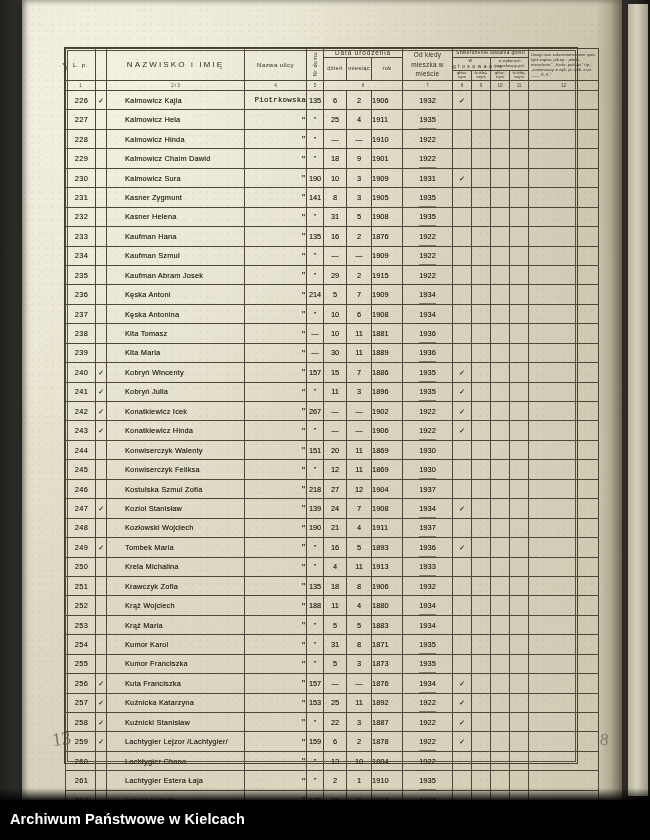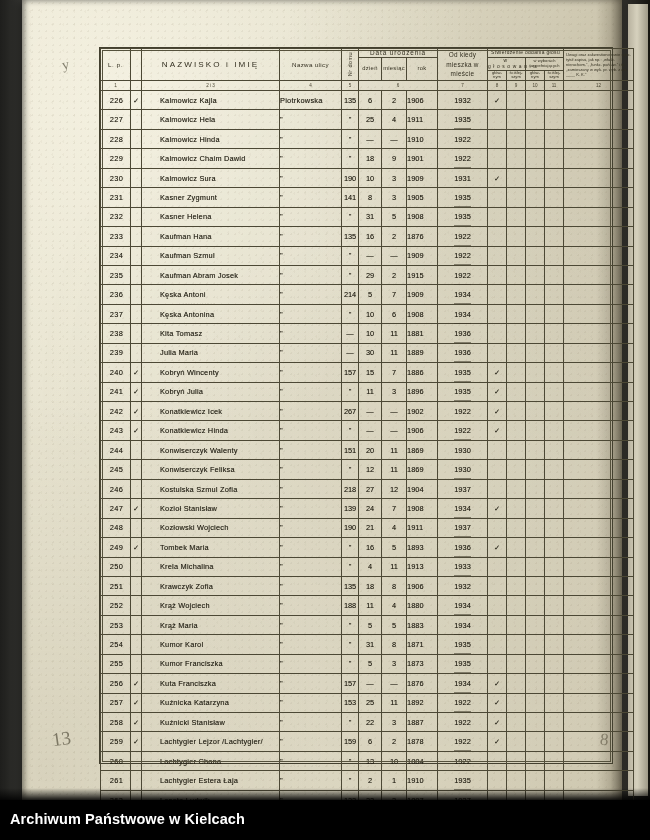--- a/index.html
+++ b/index.html
@@ -37,21 +37,21 @@
       radial-gradient(rgba(150,140,112,.22) 1px, rgba(0,0,0,0) 1px);
     background-size:7px 7px,11px 13px;background-position:0 0,3px 5px;}
   #paper-stain{position:absolute;inset:0;pointer-events:none;opacity:.5;
     background:
       radial-gradient(ellipse at 95% 8%, rgba(150,138,105,.40), rgba(0,0,0,0) 38%),
       radial-gradient(ellipse at 4% 96%, rgba(148,136,104,.34), rgba(0,0,0,0) 34%),
       radial-gradient(ellipse at 60% 50%, rgba(170,160,130,.12), rgba(0,0,0,0) 70%);}
 
   
   #registry-table{position:absolute;left:42px;top:47px;width:512px;height:715px;
-    border:1.1px solid #43402f;background:rgba(255,255,255,.045);margin-left:35px;}
+    border:1.1px solid #43402f;background:rgba(255,255,255,.045);}
   #inner-frame{position:absolute;left:1.5px;top:1.5px;right:1.5px;bottom:1.5px;border:0.5px solid #55513c;}
 
   table{border-collapse:collapse;width:100%;table-layout:fixed;color:#2d2a1d;}
   td,th{border:0.6px solid #4c4835;padding:0;vertical-align:middle;font-weight:normal;}
 
   .hdr{font-size:5.4px;text-align:center;line-height:1.22;letter-spacing:.25px;color:#332f20;}
   .hdr-lp{font-size:6.2px;letter-spacing:.6px;}
   .hdr-name{font-size:8.1px;letter-spacing:2.1px;}
   .hdr-street{font-size:6.2px;letter-spacing:.35px;}
   .hdr-since{font-size:6.4px;line-height:1.5;letter-spacing:.3px;}
@@ -61,21 +61,21 @@
   .hdr-vote-sp{font-size:4.9px;letter-spacing:2.6px;}
   .hdr-vote-mini{font-size:4.0px;line-height:1.16;letter-spacing:.1px;}
   .hdr-rem{font-size:4.05px;line-height:1.26;text-align:left;padding:1px 2px;letter-spacing:0px;}
   .numrow td{font-size:4.6px;text-align:center;color:#4a4533;height:9px;}
 
   
   .drow td{height:18.45px;font-size:7.3px;color:#211e13;}
   .c-lp{text-align:center;font-size:6.9px;letter-spacing:.4px;padding-left:2px;}
   .c-tick{text-align:center;font-size:8px;color:#3b3828;font-family:"Liberation Serif",serif;}
   .c-name{text-align:left;padding-left:18px;letter-spacing:.25px;white-space:nowrap;}
-  .c-street{text-align:left;letter-spacing:.3px;}
+  .c-street{text-align:right;letter-spacing:.3px;font-family:Liberation Mono, monospace;}
   .c-ctr{text-align:center;}
   .c-year{letter-spacing:.1px;}
   .c-since{text-align:center;letter-spacing:.1px;}
   .c-since span{border-bottom:0.5px solid rgba(60,55,38,.55);padding-bottom:4px;}
   .c-vote{text-align:center;font-size:8.5px;color:#3a3727;font-family:"Liberation Serif",serif;}
 
   
   .ink{ text-shadow:0.35px 0 0 rgba(40,36,24,.32), 0 0.35px 0 rgba(40,36,24,.22); }
 
   
@@ -377,21 +377,21 @@
             <td class="c-since ink"><span>1936</span></td>
             <td class="c-vote ink"></td>
             <td class="c-vote ink"></td>
             <td class="c-vote ink"></td>
             <td class="c-vote ink"></td>
             <td class="c-ctr ink"></td>
           </tr>
           <tr class="drow">
             <td class="c-lp ink">239</td>
             <td class="c-tick ink"></td>
-            <td class="c-name ink">Julia Maria</td>
+            <td class="c-name ink">Kita Maria</td>
             <td class="c-street ink">"</td>
             <td class="c-ctr ink">—</td>
             <td class="c-ctr ink">30</td>
             <td class="c-ctr ink">11</td>
             <td class="c-year ink">1889</td>
             <td class="c-since ink"><span>1936</span></td>
             <td class="c-vote ink"></td>
             <td class="c-vote ink"></td>
             <td class="c-vote ink"></td>
             <td class="c-vote ink"></td>

